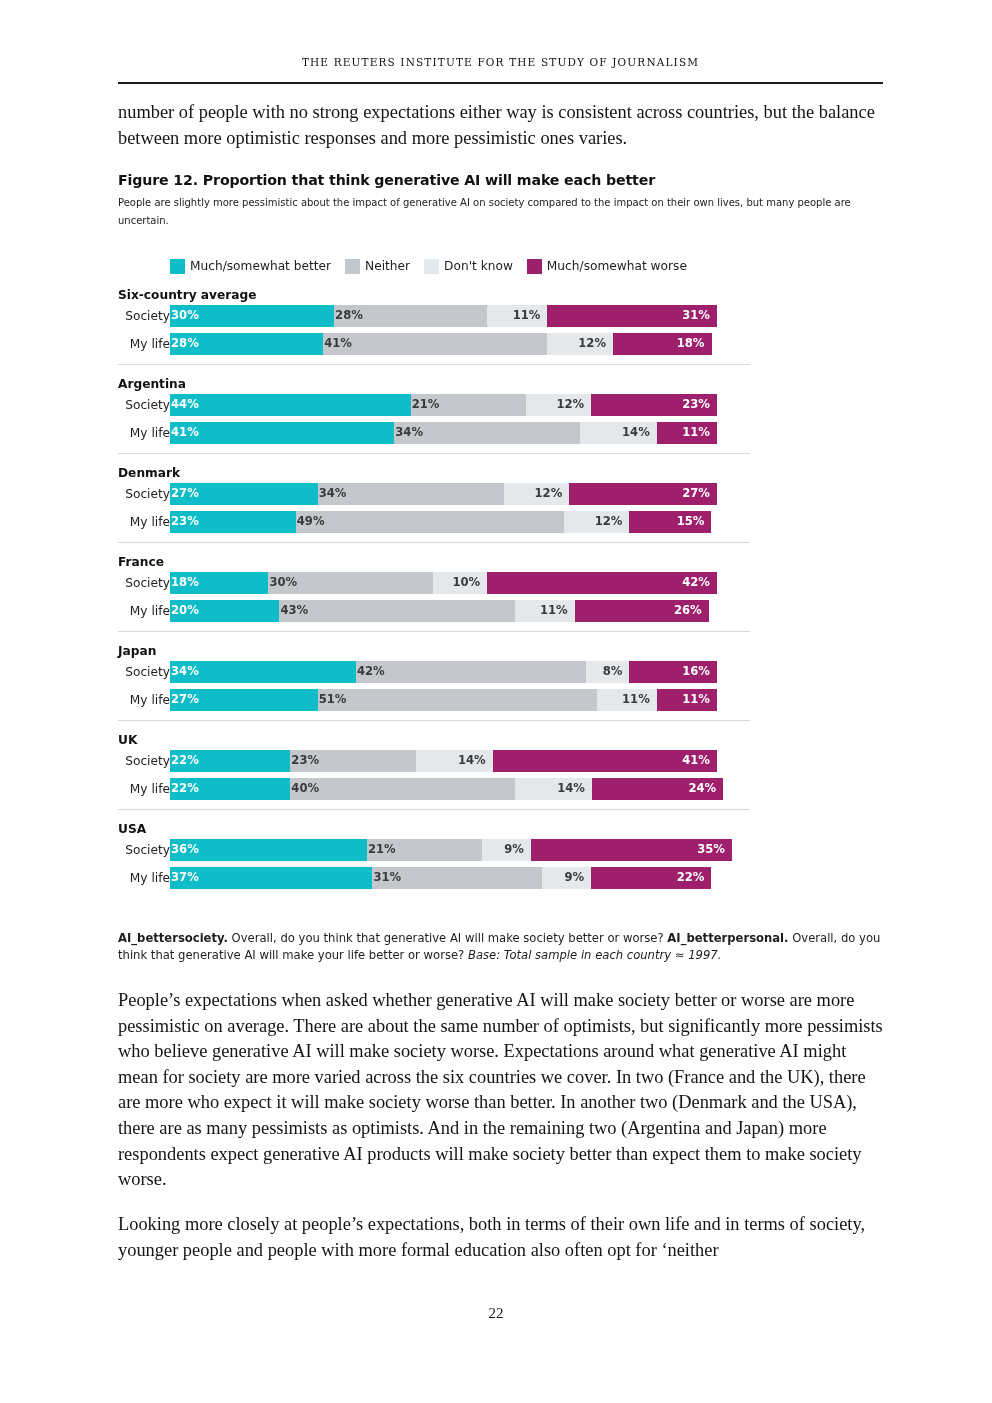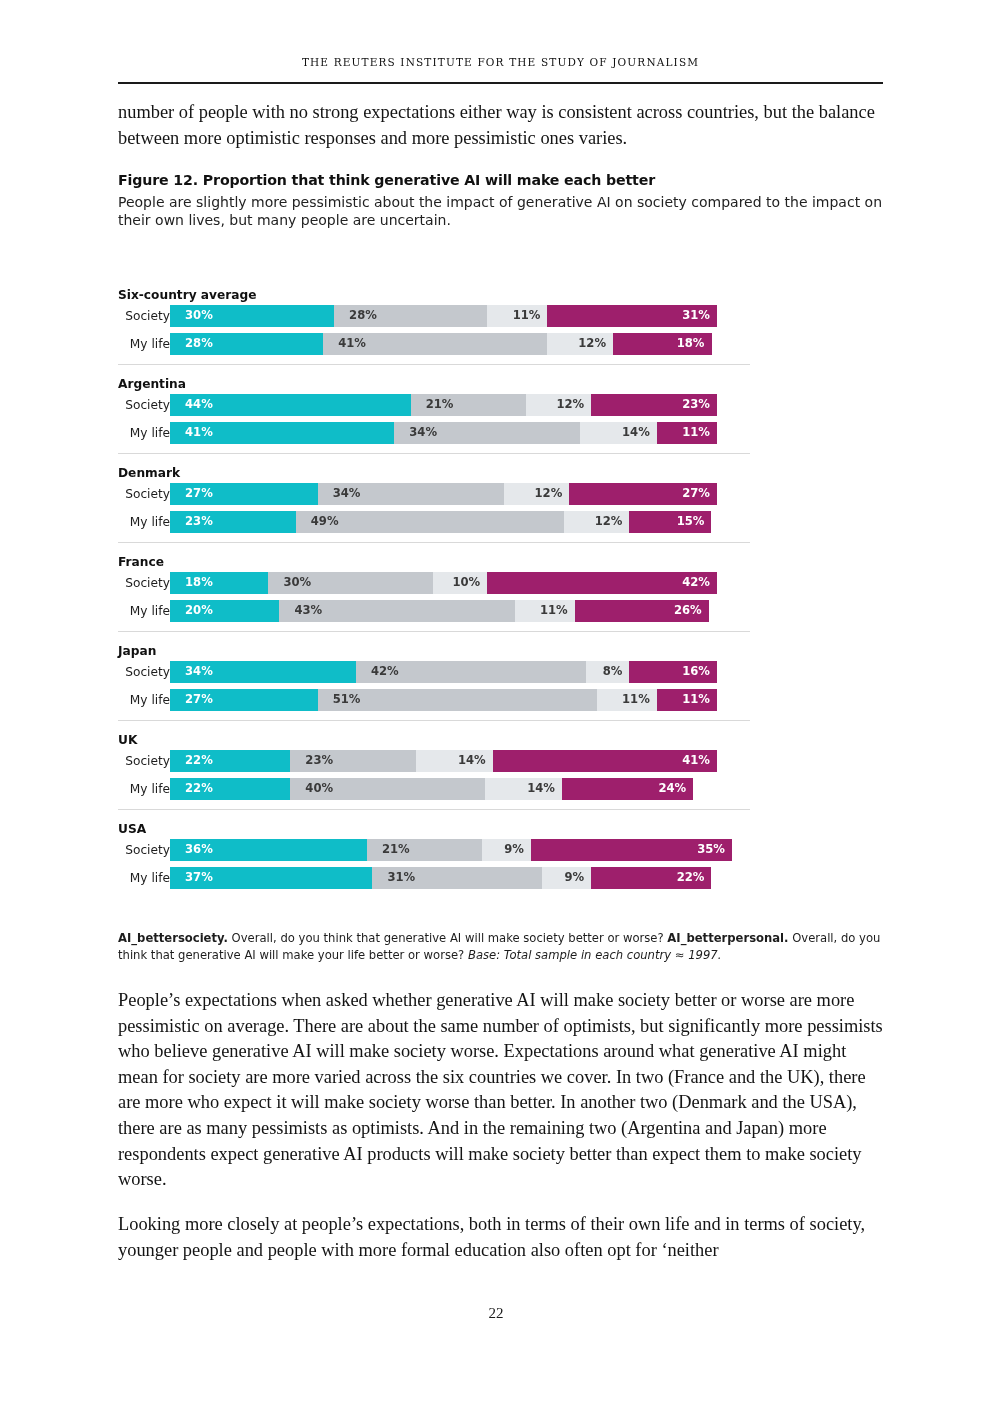--- a/index.html
+++ b/index.html
@@ -80,21 +80,21 @@
     font-size: 14.2px;
     letter-spacing: -0.15px;
     color: #111;
   }
   .fig-sub {
     position: absolute;
     left: 118px;
     top: 194px;
     width: 768px;
     font-family: "DejaVu Sans", sans-serif;
-    font-size: 14px;
+    font-size: 10px;
     line-height: 17.5px;
     color: #222;
   }
 
   .legend {
     position: absolute;
     left: 170px;
     top: 258px;
     height: 16px;
     display: flex;
@@ -168,21 +168,21 @@
     box-sizing: border-box;
     overflow: hidden;
   }
   .seg span {
     font-family: "DejaVu Sans", sans-serif;
     font-weight: bold;
     font-size: 11.6px;
     white-space: nowrap;
     line-height: 1;
   }
-  .seg.left-lab span { margin-left: 15px; }
+  .seg.left-lab span { margin-left: 1px; }
   .seg.right-lab { justify-content: flex-end; }
   .seg.right-lab span { margin-right: 7px; }
 
   .sep {
     height: 1px;
     background: #d9d9d9;
     margin: 8px 0 10px 0;
     width: 632px;
   }
 
@@ -206,20 +206,38 @@
 <div class="page">
 
   <div class="runhead">THE REUTERS INSTITUTE FOR THE STUDY OF JOURNALISM</div>
   <div class="runrule"></div>
 
   <div class="bodytext intro">number of people with no strong expectations either way is consistent across countries, but the balance between more optimistic responses and more pessimistic ones varies.</div>
 
   <div class="fig-title">Figure 12. Proportion that think generative AI will make each better</div>
   <div class="fig-sub">People are slightly more pessimistic about the impact of generative AI on society compared to the impact on their own lives, but many people are uncertain.</div>
 
+  <div class="legend" id="legend">
+      <div class="legend-item">
+        <span class="legend-swatch" style="background: rgb(15, 189, 200);"></span>
+        <span class="legend-label">Much/somewhat better</span>
+      </div>
+      <div class="legend-item">
+        <span class="legend-swatch" style="background: rgb(196, 200, 205);"></span>
+        <span class="legend-label">Neither</span>
+      </div>
+      <div class="legend-item">
+        <span class="legend-swatch" style="background: rgb(229, 232, 235);"></span>
+        <span class="legend-label">Don't know</span>
+      </div>
+      <div class="legend-item">
+        <span class="legend-swatch" style="background: rgb(158, 31, 108);"></span>
+        <span class="legend-label">Much/somewhat worse</span>
+      </div>
+    </div>
 
   <div class="chart" id="chart">
       <div class="group">
         <div class="group-name">Six-country average</div>
         <div class="row">
           <div class="row-label">Society</div>
           <div class="bar">
             <div class="seg left-lab" style="width: 164.1px; background: rgb(15, 189, 200);">
               <span style="color: rgb(255, 255, 255);">30%</span>
             </div>
@@ -423,21 +441,21 @@
               <span style="color: rgb(255, 255, 255);">41%</span>
             </div>
           </div>
         </div>
         <div class="row">
           <div class="row-label">My life</div>
           <div class="bar">
             <div class="seg left-lab" style="width: 120.34px; background: rgb(15, 189, 200);">
               <span style="color: rgb(255, 255, 255);">22%</span>
             </div>
-            <div class="seg left-lab" style="width: 195px; background: rgb(196, 200, 205);">
+            <div class="seg left-lab" style="width: 225px; background: rgb(196, 200, 205);">
               <span style="color: rgb(58, 58, 58);">40%</span>
             </div>
             <div class="seg right-lab" style="width: 76.58px; background: rgb(229, 232, 235);">
               <span style="color: rgb(58, 58, 58);">14%</span>
             </div>
             <div class="seg right-lab" style="width: 131.28px; background: rgb(158, 31, 108);">
               <span style="color: rgb(255, 255, 255);">24%</span>
             </div>
           </div>
         </div>

